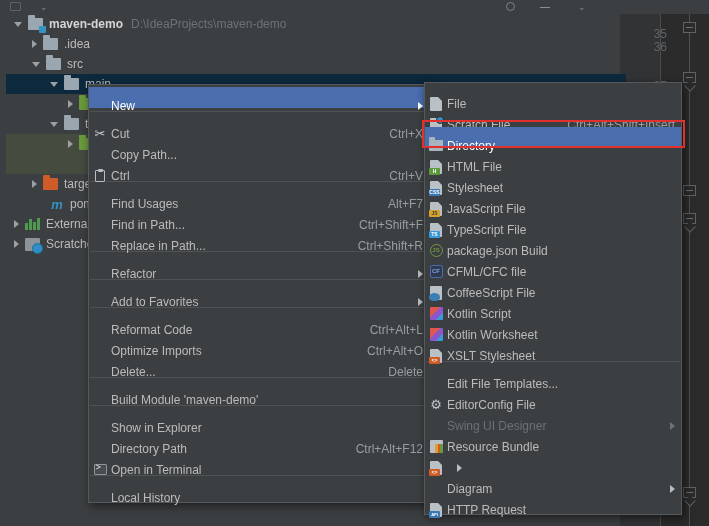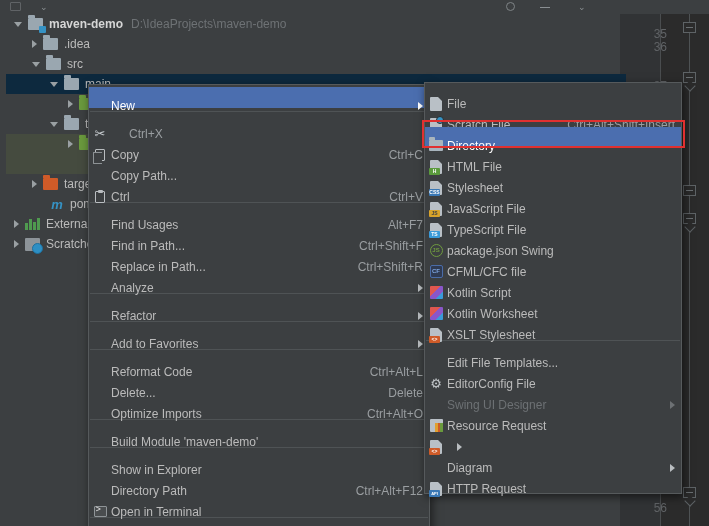--- a/index.html
+++ b/index.html
@@ -396,30 +396,24 @@
       <span class="mlabel">New</span>
       <span class="msub"></span>
     </div>
 
     <div class="msep"></div>
 
     <div class="mrow">
       <span class="micon">
           <span class="ic ic-scissors">✂</span>
         </span>
+      <span class="mlabel">Cut</span>
       <span class="msc">Ctrl+X</span>
     </div>
 
-    <div class="mrow">
-      <span class="micon">
-          <span class="ic ic-copy"></span>
-        </span>
-      <span class="mlabel">Copy</span>
-      <span class="msc">Ctrl+C</span>
-    </div>
 
     <div class="mrow">
       <span class="micon"></span>
       <span class="mlabel">Copy Path...</span>
     </div>
 
     <div class="mrow">
       <span class="micon">
           <span class="ic ic-paste"></span>
         </span>
@@ -440,25 +434,20 @@
       <span class="mlabel">Find in Path...</span>
       <span class="msc">Ctrl+Shift+F</span>
     </div>
 
     <div class="mrow">
       <span class="micon"></span>
       <span class="mlabel">Replace in Path...</span>
       <span class="msc">Ctrl+Shift+R</span>
     </div>
 
-    <div class="mrow">
-      <span class="micon"></span>
-      <span class="mlabel">Analyze</span>
-      <span class="msub"></span>
-    </div>
 
     <div class="msep"></div>
 
     <div class="mrow">
       <span class="micon"></span>
       <span class="mlabel">Refactor</span>
       <span class="msub"></span>
     </div>
 
     <div class="msep"></div>
@@ -472,30 +461,30 @@
     <div class="msep"></div>
 
     <div class="mrow">
       <span class="micon"></span>
       <span class="mlabel">Reformat Code</span>
       <span class="msc">Ctrl+Alt+L</span>
     </div>
 
     <div class="mrow">
       <span class="micon"></span>
+      <span class="mlabel">Optimize Imports</span>
+      <span class="msc">Ctrl+Alt+O</span>
+    </div>
+
+    <div class="mrow">
+      <span class="micon"></span>
       <span class="mlabel">Delete...</span>
       <span class="msc">Delete</span>
     </div>
 
-    <div class="mrow">
-      <span class="micon"></span>
-      <span class="mlabel">Optimize Imports</span>
-      <span class="msc">Ctrl+Alt+O</span>
-    </div>
-
     <div class="msep"></div>
 
     <div class="mrow">
       <span class="micon"></span>
       <span class="mlabel">Build Module 'maven-demo'</span>
     </div>
 
     <div class="msep"></div>
 
     <div class="mrow">
@@ -585,30 +574,36 @@
             <span class="badge" style="background:#3a9ad9;">TS</span>
           </span>
         </span>
       <span class="mlabel">TypeScript File</span>
     </div>
 
     <div class="mrow">
       <span class="micon">
           <span class="ic ic-round">JS</span>
         </span>
-      <span class="mlabel">package.json Swing</span>
+      <span class="mlabel">package.json Build</span>
     </div>
 
     <div class="mrow">
       <span class="micon">
           <span class="ic ic-square">CF</span>
         </span>
       <span class="mlabel">CFML/CFC file</span>
     </div>
 
+    <div class="mrow">
+      <span class="micon">
+          <span class="ic ic-coffee"></span>
+        </span>
+      <span class="mlabel">CoffeeScript File</span>
+    </div>
 
     <div class="mrow">
       <span class="micon">
           <span class="ic ic-kotlin"></span>
         </span>
       <span class="mlabel">Kotlin Script</span>
     </div>
 
     <div class="mrow">
       <span class="micon">
@@ -643,21 +638,21 @@
     <div class="mrow disabled">
       <span class="micon"></span>
       <span class="mlabel">Swing UI Designer</span>
       <span class="msub"></span>
     </div>
 
     <div class="mrow">
       <span class="micon">
           <span class="ic ic-bundle"></span>
         </span>
-      <span class="mlabel">Resource Request</span>
+      <span class="mlabel">Resource Bundle</span>
     </div>
 
     <div class="mrow">
       <span class="micon">
           <span class="ic ic-file">
             <span class="badge" style="background:#cf5b28;">&lt;&gt;</span>
           </span>
         </span>
       <span class="msub"></span>
     </div>

